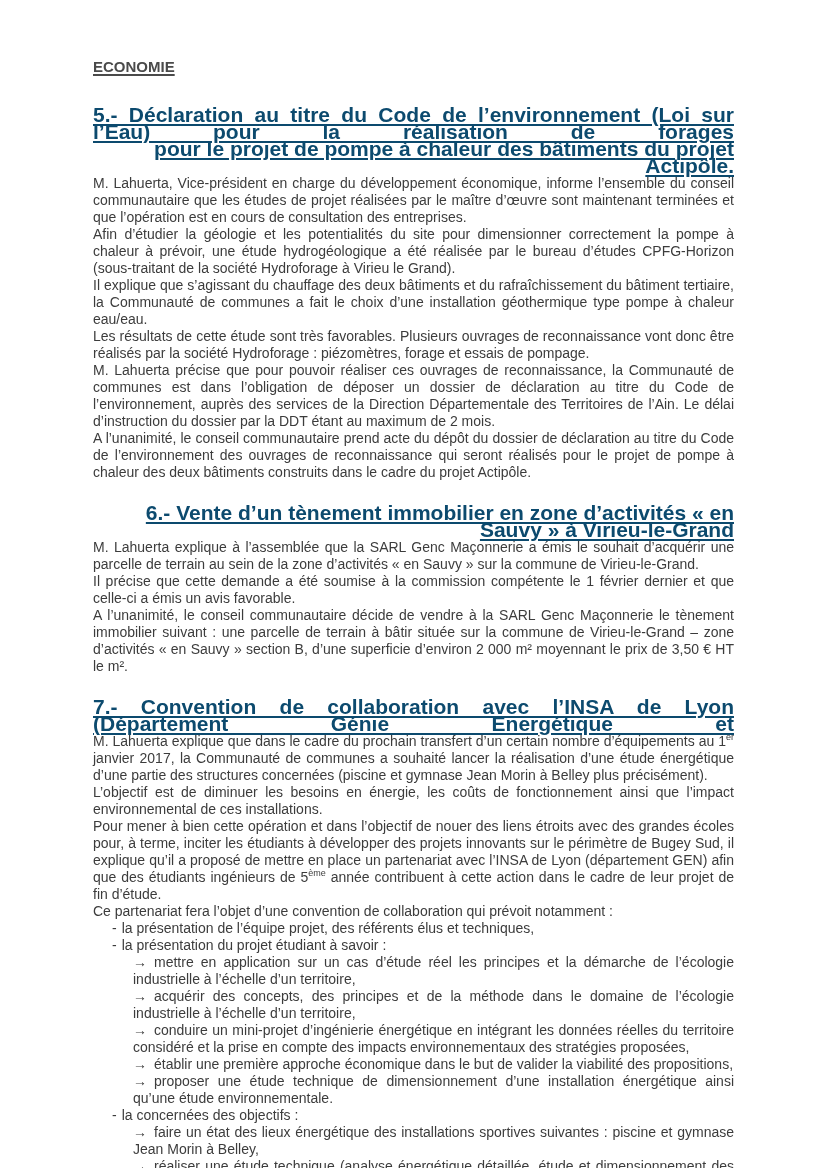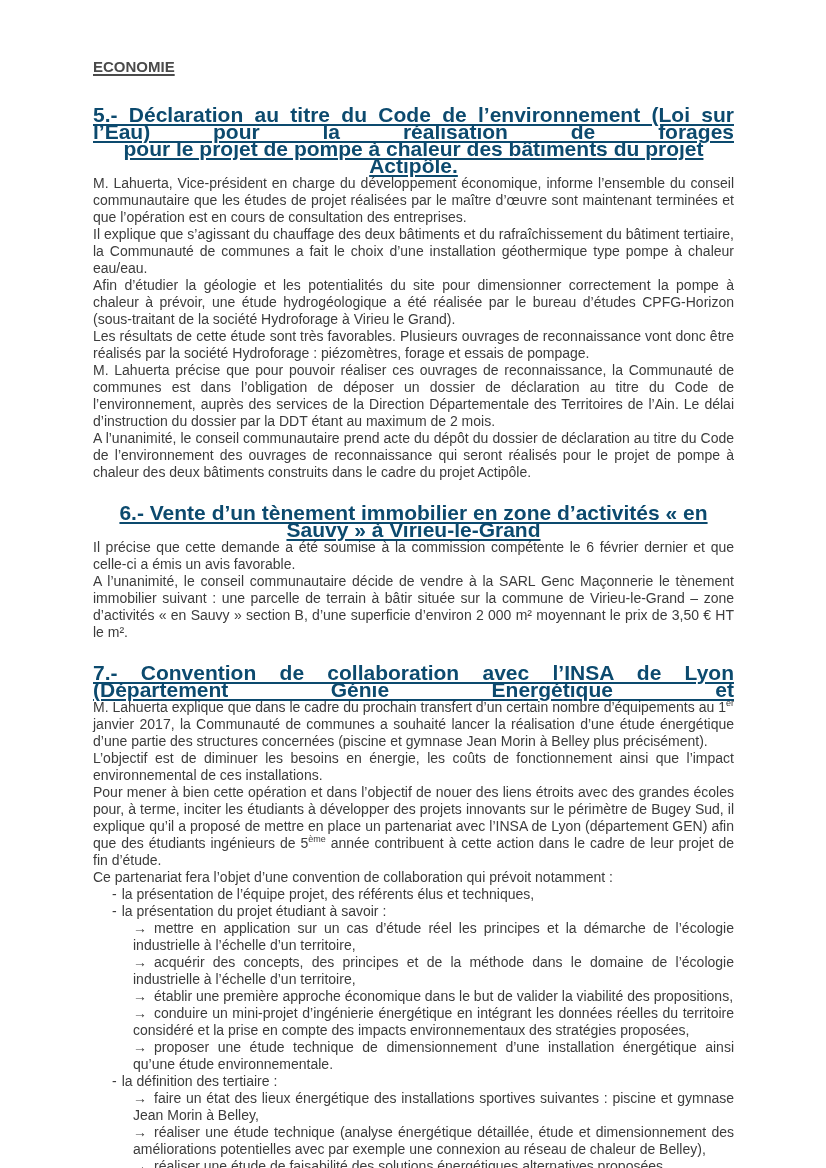--- a/index.html
+++ b/index.html
@@ -39,21 +39,21 @@
   section:last-child { margin-bottom: 0; }
   .sec-title {
     font-weight: bold;
     color: #0c4a6e;
     margin: 0 0 1px 0;
   }
   .sec-title .tl {
     text-decoration: underline;
     text-decoration-thickness: 1.5px;
     text-underline-offset: 2px;
-    text-align: center;
+    text-align: right;
   }
   .sec-title .tl.stretch {
     text-align: justify;
     text-align-last: justify;
   }
   p { margin: 0; }
   sup.sup {
     font-size: 9px;
     line-height: 0;
     vertical-align: super;
@@ -70,56 +70,57 @@
 <div class="page">
 
   <h1 class="doc-title"><span class="u">ECONOMIE</span></h1>
 
   <section>
     <h2 class="sec-title">
       <div class="tl stretch">5.- Déclaration au titre du Code de l’environnement (Loi sur l’Eau) pour la réalisation de forages</div>
       <div class="tl">pour le projet de pompe à chaleur des bâtiments du projet Actipôle.</div>
     </h2>
     <p>M. Lahuerta, Vice-président en charge du développement économique, informe l’ensemble du conseil communautaire que les études de projet réalisées par le maître d’œuvre sont maintenant terminées et que l’opération est en cours de consultation des entreprises.</p>
+    <p>Afin d’étudier la géologie et les potentialités du site pour dimensionner correctement la pompe à chaleur à prévoir, une étude hydrogéologique a été réalisée par le bureau d’études CPFG-Horizon (sous-traitant de la société Hydroforage à Virieu le Grand).</p>
     <p>Il explique que s’agissant du chauffage des deux bâtiments et du rafraîchissement du bâtiment tertiaire, la Communauté de communes a fait le choix d’une installation géothermique type pompe à chaleur eau/eau.</p>
-    <p>Afin d’étudier la géologie et les potentialités du site pour dimensionner correctement la pompe à chaleur à prévoir, une étude hydrogéologique a été réalisée par le bureau d’études CPFG-Horizon (sous-traitant de la société Hydroforage à Virieu le Grand).</p>
     <p>Les résultats de cette étude sont très favorables. Plusieurs ouvrages de reconnaissance vont donc être réalisés par la société Hydroforage : piézomètres, forage et essais de pompage.</p>
     <p>M. Lahuerta précise que pour pouvoir réaliser ces ouvrages de reconnaissance, la Communauté de communes est dans l’obligation de déposer un dossier de déclaration au titre du Code de l’environnement, auprès des services de la Direction Départementale des Territoires de l’Ain. Le délai d’instruction du dossier par la DDT étant au maximum de 2 mois.</p>
     <p>A l’unanimité, le conseil communautaire prend acte du dépôt du dossier de déclaration au titre du Code de l’environnement des ouvrages de reconnaissance qui seront réalisés pour le projet de pompe à chaleur des deux bâtiments construits dans le cadre du projet Actipôle.</p>
   </section>
 
   <section>
     <h2 class="sec-title">
       <div class="tl">6.- Vente d’un tènement immobilier en zone d’activités « en Sauvy » à Virieu-le-Grand</div>
     </h2>
-    <p>Il précise que cette demande a été soumise à la commission compétente le 6 février dernier et que celle-ci a émis un avis favorable.</p>
+    <p>M. Lahuerta explique à l’assemblée que la SARL Genc Maçonnerie a émis le souhait d’acquérir une parcelle de terrain au sein de la zone d’activités « en Sauvy » sur la commune de Virieu-le-Grand.</p>
+    <p>Il précise que cette demande a été soumise à la commission compétente le 1 février dernier et que celle-ci a émis un avis favorable.</p>
     <p>A l’unanimité, le conseil communautaire décide de vendre à la SARL Genc Maçonnerie le tènement immobilier suivant : une parcelle de terrain à bâtir située sur la commune de Virieu-le-Grand – zone d’activités « en Sauvy » section B, d’une superficie d’environ 2 000 m² moyennant le prix de 3,50 € HT le m².</p>
   </section>
 
   <section>
     <h2 class="sec-title">
       <div class="tl stretch">7.- Convention de collaboration avec l’INSA de Lyon (Département Génie Energétique et</div>
     </h2>
 
     <p><span>M. Lahuerta explique que dans le cadre du prochain transfert d’un certain nombre d’équipements au 1</span><sup class="sup">er</sup><span> janvier 2017, la Communauté de communes a souhaité lancer la réalisation d’une étude énergétique d’une partie des structures concernées (piscine et gymnase Jean Morin à Belley plus précisément).</span></p>
 
     <p>L’objectif est de diminuer les besoins en énergie, les coûts de fonctionnement ainsi que l’impact environnemental de ces installations.</p>
 
     <p><span>Pour mener à bien cette opération et dans l’objectif de nouer des liens étroits avec des grandes écoles pour, à terme, inciter les étudiants à développer des projets innovants sur le périmètre de Bugey Sud, il explique qu’il a proposé de mettre en place un partenariat avec l’INSA de Lyon (département GEN) afin que des étudiants ingénieurs de 5</span><sup class="sup">ème</sup><span> année contribuent à cette action dans le cadre de leur projet de fin d’étude.</span></p>
 
     <p>Ce partenariat fera l’objet d’une convention de collaboration qui prévoit notamment :</p>
 
     <div class="item dash"><span class="marker">-</span><span>la présentation de l’équipe projet, des référents élus et techniques,</span></div>
     <div class="item dash"><span class="marker">-</span><span>la présentation du projet étudiant à savoir :</span></div>
     <div class="item arrow"><span class="marker">→</span><span>mettre en application sur un cas d’étude réel les principes et la démarche de l’écologie industrielle à l’échelle d’un territoire,</span></div>
     <div class="item arrow"><span class="marker">→</span><span>acquérir des concepts, des principes et de la méthode dans le domaine de l’écologie industrielle à l’échelle d’un territoire,</span></div>
+    <div class="item arrow"><span class="marker">→</span><span>conduire un mini-projet d’ingénierie énergétique en intégrant les données réelles du territoire considéré et la prise en compte des impacts environnementaux des stratégies proposées,</span></div>
     <div class="item arrow"><span class="marker">→</span><span>établir une première approche économique dans le but de valider la viabilité des propositions,</span></div>
-    <div class="item arrow"><span class="marker">→</span><span>conduire un mini-projet d’ingénierie énergétique en intégrant les données réelles du territoire considéré et la prise en compte des impacts environnementaux des stratégies proposées,</span></div>
     <div class="item arrow"><span class="marker">→</span><span>proposer une étude technique de dimensionnement d’une installation énergétique ainsi qu’une étude environnementale.</span></div>
-    <div class="item dash"><span class="marker">-</span><span>la définition des tertiaire :</span></div>
+    <div class="item dash"><span class="marker">-</span><span>la concernées des objectifs :</span></div>
     <div class="item arrow"><span class="marker">→</span><span>faire un état des lieux énergétique des installations sportives suivantes : piscine et gymnase Jean Morin à Belley,</span></div>
     <div class="item arrow"><span class="marker">→</span><span>réaliser une étude technique (analyse énergétique détaillée, étude et dimensionnement des améliorations potentielles avec par exemple une connexion au réseau de chaleur de Belley),</span></div>
     <div class="item arrow"><span class="marker">→</span><span>réaliser une étude de faisabilité des solutions énergétiques alternatives proposées,</span></div>
     <div class="item arrow"><span class="marker">→</span><span>réaliser une étude environnementale.</span></div>
 
   </section>
 
 </div>
 
 </body></html>

